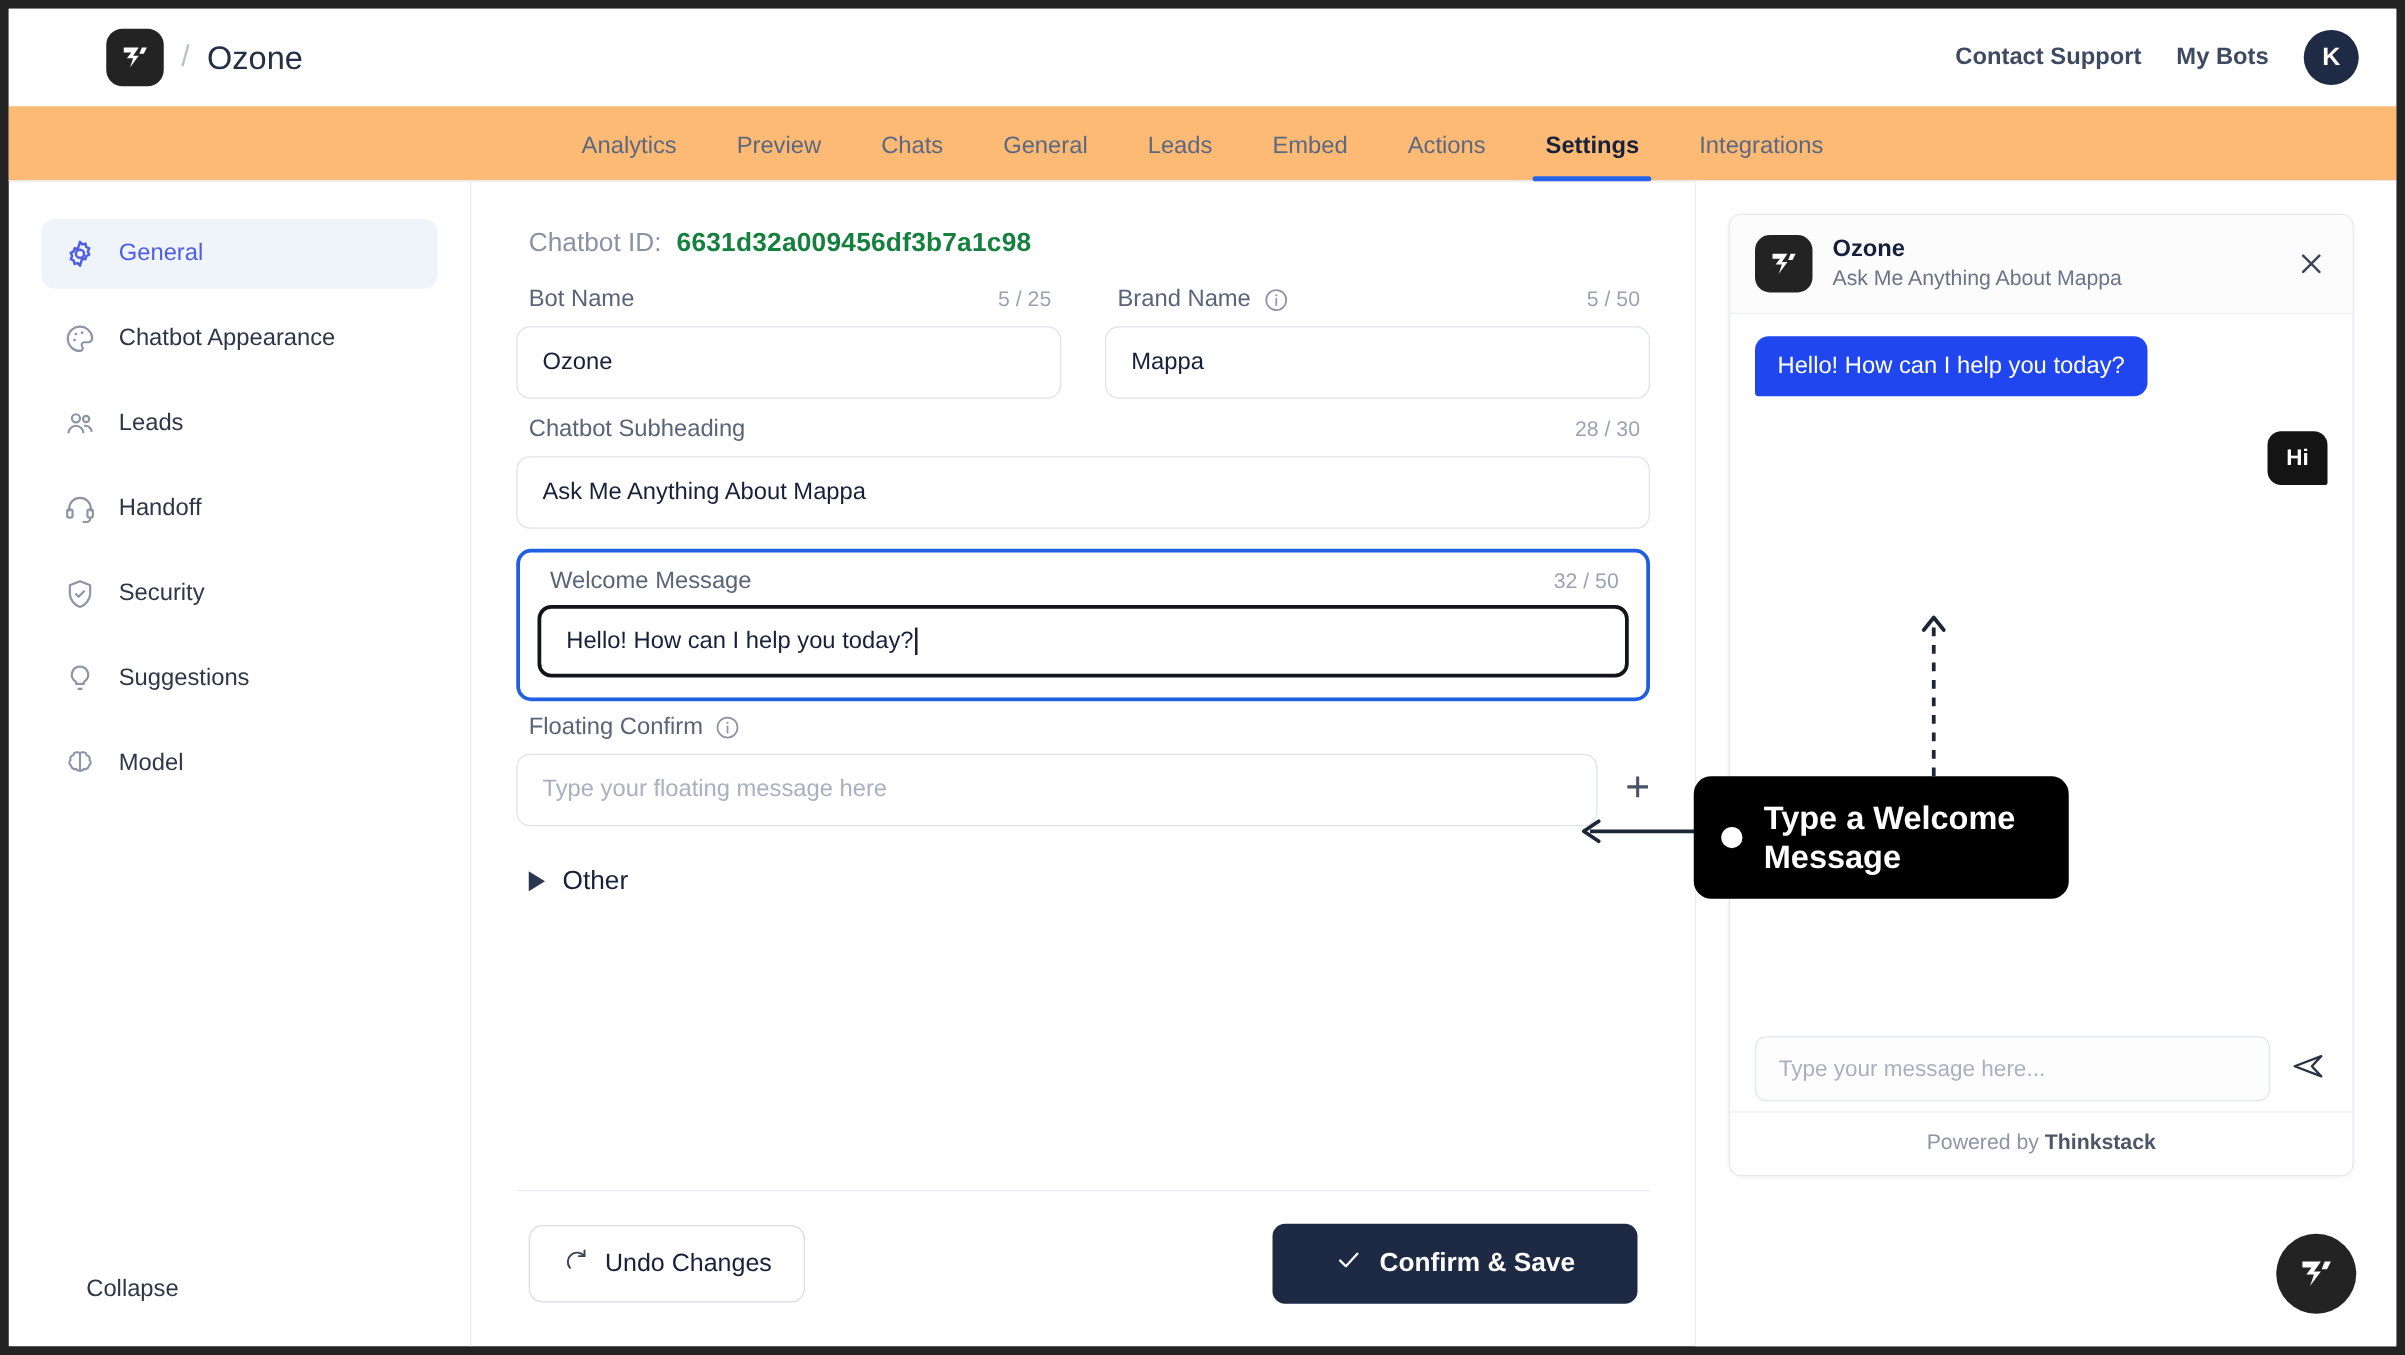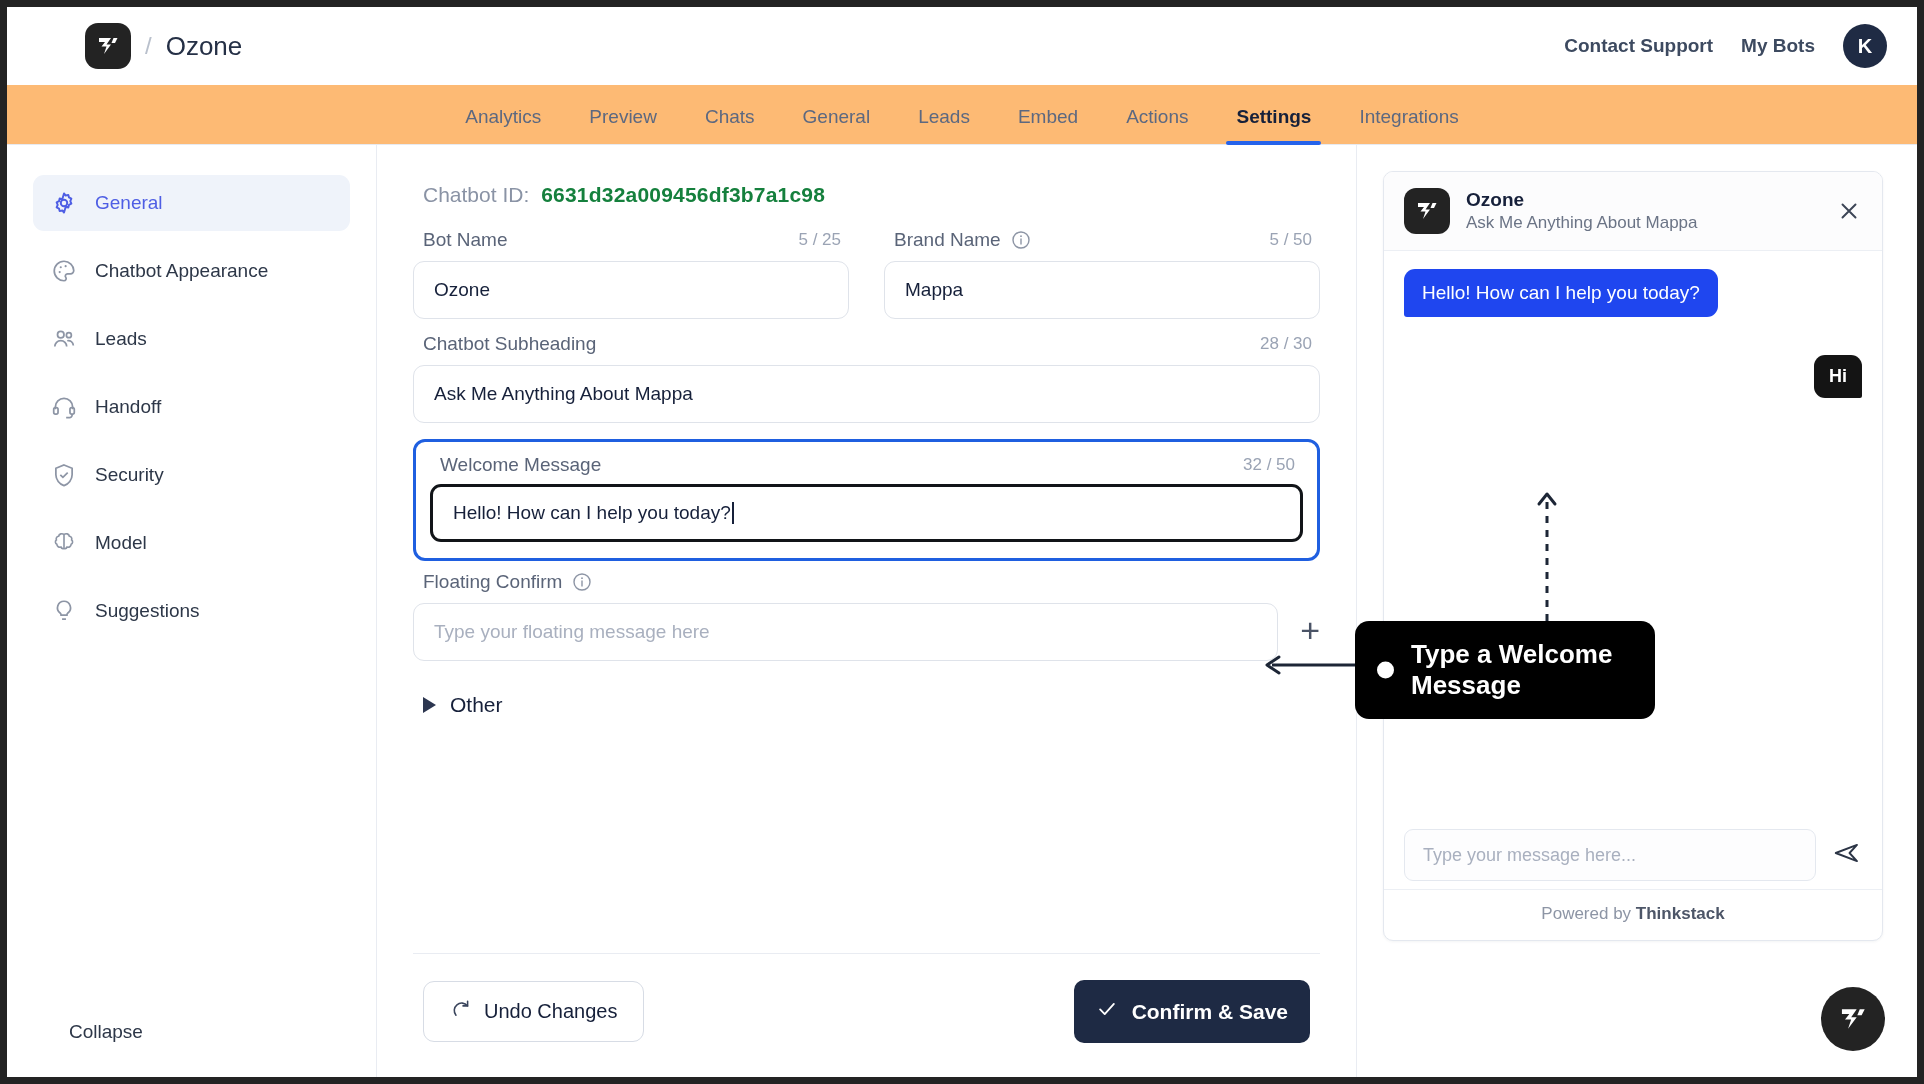--- a/index.html
+++ b/index.html
@@ -130,21 +130,21 @@
   }
   .btn-undo {
     display: flex; align-items: center; gap: 12px;
     border: 1px solid #d7dce5; border-radius: 11px; background: #fff;
     padding: 16px 26px; font-size: 20px; color: #16203a;
     font-family: "Liberation Sans", sans-serif;
   }
   .btn-save {
     margin-left: auto; display: flex; align-items: center; gap: 14px;
     background: #1e2a44; color: #fff; border: none; border-radius: 10px;
-    padding: 18px 22px; font-size: 21px; font-weight: 700;
+    padding: 18px 50px; font-size: 21px; font-weight: 700;
     font-family: "Liberation Sans", sans-serif;
   }
 
   
   .preview { width: 560px; flex: none; position: relative; background: #fff; }
   .chat-card {
     position: absolute; left: 26px; top: 26px; width: 500px; height: 770px;
     border: 1px solid #e4e8ef; border-radius: 10px; background: #fff;
     display: flex; flex-direction: column; overflow: hidden;
     box-shadow: 0 1px 3px rgba(20,30,55,.05);
@@ -157,21 +157,21 @@
                display: flex; align-items: center; justify-content: center; flex: none; }
   .chat-title { font-size: 19px; color: #16203a; font-weight: 600; line-height: 1.25; }
   .chat-sub { font-size: 17px; color: #6b7486; line-height: 1.3; }
   .chat-x { margin-left: auto; width: 26px; height: 26px; }
   .chat-body { flex: 1; position: relative; padding: 18px 20px; }
   .bubble-bot {
     display: inline-block; background: #1f46ef; color: #fff; font-size: 19px;
     padding: 13px 18px; border-radius: 11px; border-bottom-left-radius: 3px;
   }
   .bubble-user {
-    position: absolute; right: 20px; top: 104px;
+    position: absolute; right: 20px; top: 94px;
     background: #141414; color: #fff; font-size: 18px; font-weight: 600;
     padding: 11px 15px; border-radius: 11px; border-bottom-right-radius: 2px;
   }
   .chat-foot { padding: 14px 20px 8px; display: flex; align-items: center; gap: 16px; }
   .chat-input {
     flex: 1; height: 52px; border: 1px solid #e4e8ef; border-radius: 9px;
     background: #fdfdfe; padding: 0 18px; font-size: 18px; color: #16203a;
     font-family: "Liberation Sans", sans-serif;
   }
   .chat-input::placeholder { color: #a9b0bf; }
@@ -290,37 +290,37 @@
           <svg viewBox="0 0 24 24" fill="none" stroke="#8d95a5" stroke-width="1.6">
             <path d="M12 2.8l7.5 3v6c0 4.5-3.2 8.5-7.5 10-4.3-1.5-7.5-5.5-7.5-10v-6z"></path>
             <path d="M8.6 11.8l2.4 2.4 4.4-4.4"></path>
           </svg>
         </span>
         <span>Security</span>
       </div>
 
       <div class="side-item">
         <span class="ic">
+          <svg viewBox="0 0 24 24" fill="none" stroke="#8d95a5" stroke-width="1.6">
+            <path d="M12 3a6 6 0 00-3.6 10.8c.6.5.9 1.2.9 2h5.4c0-.8.3-1.5.9-2A6 6 0 0012 3z"></path>
+            <path d="M10.2 19.5h3.6"></path>
+          </svg>
+        </span>
+        <span>Suggestions</span>
+      </div>
+
+      <div class="side-item">
+        <span class="ic">
           <svg viewBox="0 0 24 24" fill="none" stroke="#8d95a5" stroke-width="1.5">
             <path d="M12 4.2c-1.6-1.4-4.6-.8-5 1.6-1.8.3-2.6 2-2 3.4-1.4 1.1-1.2 3.3.4 4 .1 2 2 3.2 3.8 2.6.6 1.6 2.9 1.9 3.8.4"></path>
             <path d="M12 4.2c1.6-1.4 4.6-.8 5 1.6 1.8.3 2.6 2 2 3.4 1.4 1.1 1.2 3.3-.4 4-.1 2-2 3.2-3.8 2.6-.6 1.6-2.9 1.9-3.8.4"></path>
             <path d="M12 4.2v12"></path>
           </svg>
         </span>
         <span>Model</span>
-      </div>
-
-      <div class="side-item">
-        <span class="ic">
-          <svg viewBox="0 0 24 24" fill="none" stroke="#8d95a5" stroke-width="1.6">
-            <path d="M12 3a6 6 0 00-3.6 10.8c.6.5.9 1.2.9 2h5.4c0-.8.3-1.5.9-2A6 6 0 0012 3z"></path>
-            <path d="M10.2 19.5h3.6"></path>
-          </svg>
-        </span>
-        <span>Suggestions</span>
       </div>
 
       <div class="collapse">
         <span class="ic">
           <svg viewBox="0 0 24 24" fill="none" stroke="#3a4considered" stroke-width="0">
             <g stroke="#39445c" stroke-width="1.7" fill="none" stroke-linejoin="round" stroke-linecap="round">
               <path d="M3.5 5v14"></path>
               <path d="M13 7l-5 5 5 5v-2.6h7v-4.8h-7z"></path>
             </g>
           </svg>

